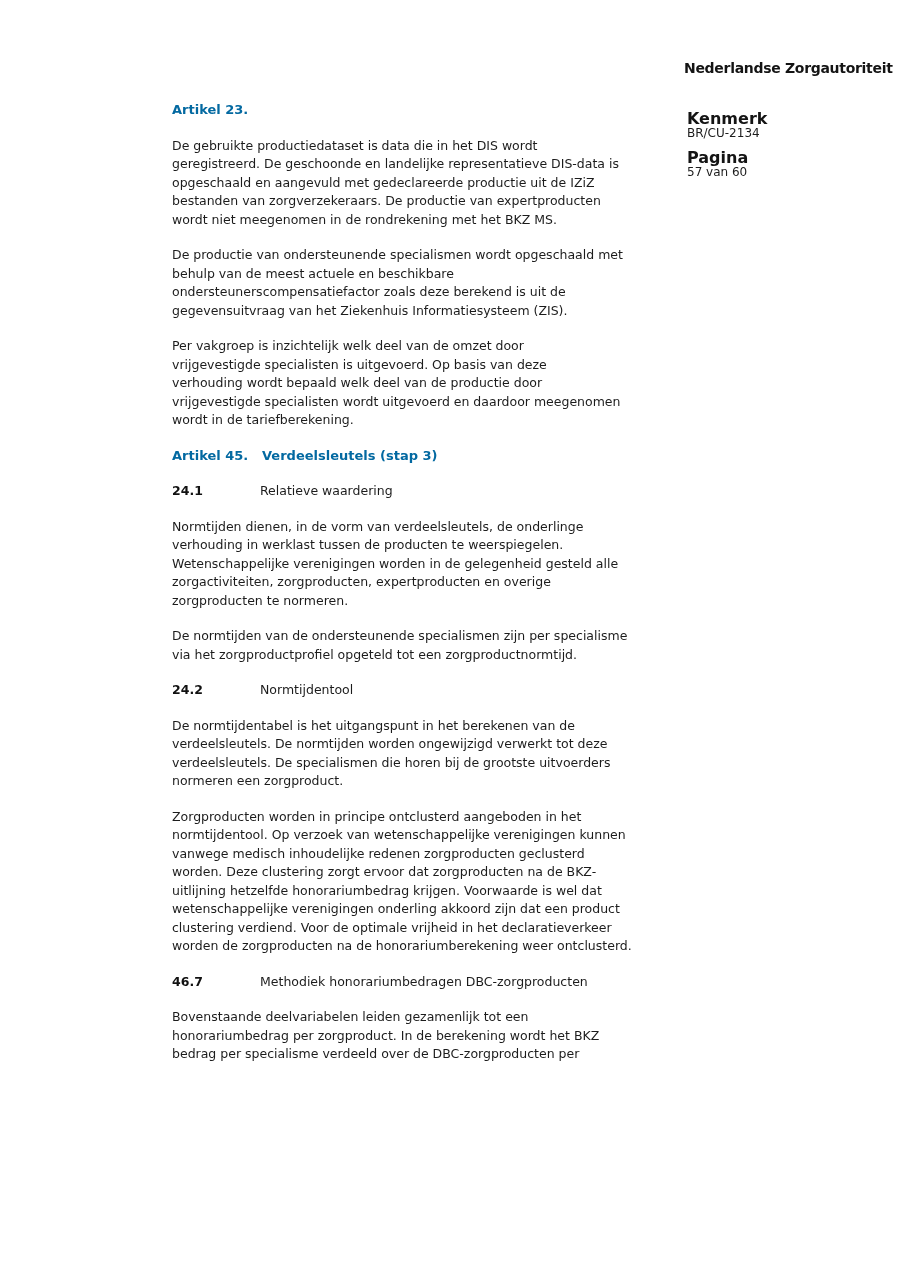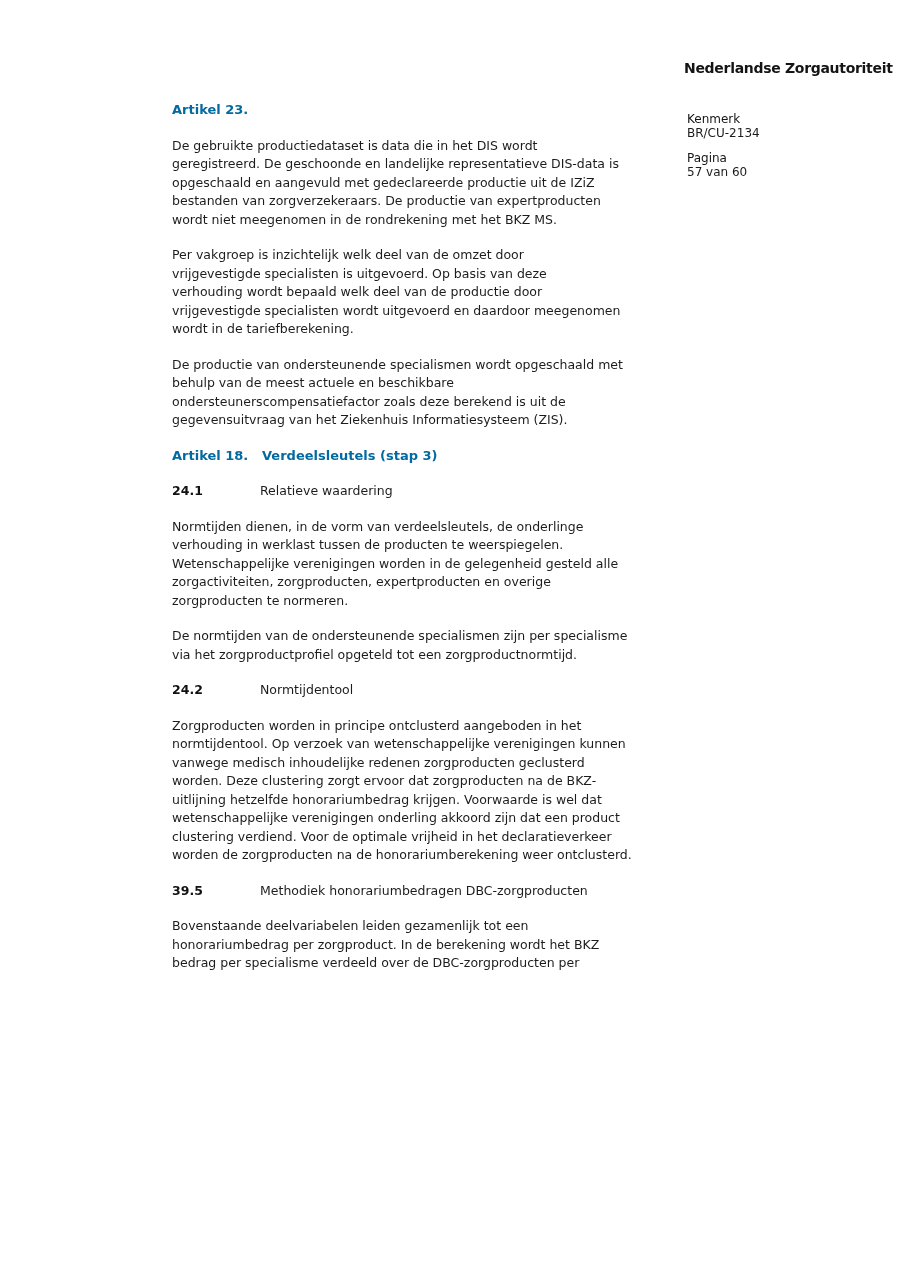--- a/index.html
+++ b/index.html
@@ -26,22 +26,22 @@
     white-space: nowrap;
   }
   .meta {
     position: absolute;
     left: 687px;
     top: 112px;
     width: 180px;
   }
   .meta-group { margin-bottom: 10px; }
   .meta-label {
-    font-size: 12px;
-    font-weight: normal;
+    font-size: 16px;
+    font-weight: bold;
     line-height: 14px;
     color: #141414;
   }
   .meta-value {
     font-size: 12px;
     line-height: 15px;
     color: #1c1c1c;
   }
   .main {
     position: absolute;
@@ -108,33 +108,33 @@
     <h2 class="art">
       <span class="art-num">Artikel 23.</span>
     </h2>
 
     <p class="para">De gebruikte productiedataset is data die in het DIS wordt
 geregistreerd. De geschoonde en landelijke representatieve DIS-data is
 opgeschaald en aangevuld met gedeclareerde productie uit de IZiZ
 bestanden van zorgverzekeraars. De productie van expertproducten
 wordt niet meegenomen in de rondrekening met het BKZ MS.</p>
 
+    <p class="para">De productie van ondersteunende specialismen wordt opgeschaald met
+behulp van de meest actuele en beschikbare
+ondersteunerscompensatiefactor zoals deze berekend is uit de
+gegevensuitvraag van het Ziekenhuis Informatiesysteem (ZIS).</p>
+
     <p class="para">Per vakgroep is inzichtelijk welk deel van de omzet door
 vrijgevestigde specialisten is uitgevoerd. Op basis van deze
 verhouding wordt bepaald welk deel van de productie door
 vrijgevestigde specialisten wordt uitgevoerd en daardoor meegenomen
 wordt in de tariefberekening.</p>
 
-    <p class="para">De productie van ondersteunende specialismen wordt opgeschaald met
-behulp van de meest actuele en beschikbare
-ondersteunerscompensatiefactor zoals deze berekend is uit de
-gegevensuitvraag van het Ziekenhuis Informatiesysteem (ZIS).</p>
-
     <h2 class="art">
-      <span class="art-num">Artikel 18.</span>
+      <span class="art-num">Artikel 45.</span>
       <span class="art-title">Verdeelsleutels (stap 3)</span>
     </h2>
 
     <h3 class="sub">
       <span class="sub-num">24.1</span>
       <span class="sub-title">Relatieve waardering</span>
     </h3>
 
     <p class="para">Normtijden dienen, in de vorm van verdeelsleutels, de onderlinge
 verhouding in werklast tussen de producten te weerspiegelen.
@@ -143,33 +143,37 @@
 zorgproducten te normeren.</p>
 
     <p class="para">De normtijden van de ondersteunende specialismen zijn per specialisme
 via het zorgproductprofiel opgeteld tot een zorgproductnormtijd.</p>
 
     <h3 class="sub">
       <span class="sub-num">24.2</span>
       <span class="sub-title">Normtijdentool</span>
     </h3>
 
+    <p class="para">De normtijdentabel is het uitgangspunt in het berekenen van de
+verdeelsleutels. De normtijden worden ongewijzigd verwerkt tot deze
+verdeelsleutels. De specialismen die horen bij de grootste uitvoerders
+normeren een zorgproduct.</p>
 
     <p class="para">Zorgproducten worden in principe ontclusterd aangeboden in het
 normtijdentool. Op verzoek van wetenschappelijke verenigingen kunnen
 vanwege medisch inhoudelijke redenen zorgproducten geclusterd
 worden. Deze clustering zorgt ervoor dat zorgproducten na de BKZ-
 uitlijning hetzelfde honorariumbedrag krijgen. Voorwaarde is wel dat
 wetenschappelijke verenigingen onderling akkoord zijn dat een product
 clustering verdiend. Voor de optimale vrijheid in het declaratieverkeer
 worden de zorgproducten na de honorariumberekening weer ontclusterd.</p>
 
 
     <h3 class="sub">
-      <span class="sub-num">39.5</span>
+      <span class="sub-num">46.7</span>
       <span class="sub-title">Methodiek honorariumbedragen DBC-zorgproducten</span>
     </h3>
 
     <p class="para">Bovenstaande deelvariabelen leiden gezamenlijk tot een
 honorariumbedrag per zorgproduct. In de berekening wordt het BKZ
 bedrag per specialisme verdeeld over de DBC-zorgproducten per</p>
 
   </div>
 </div>
 

